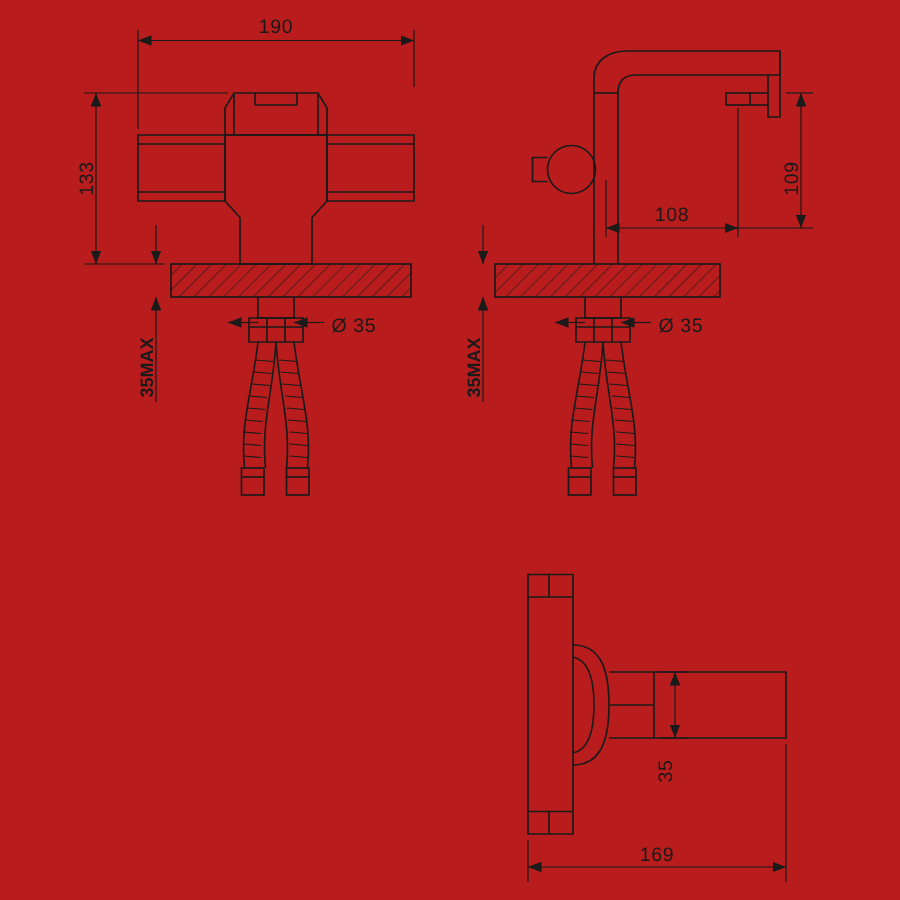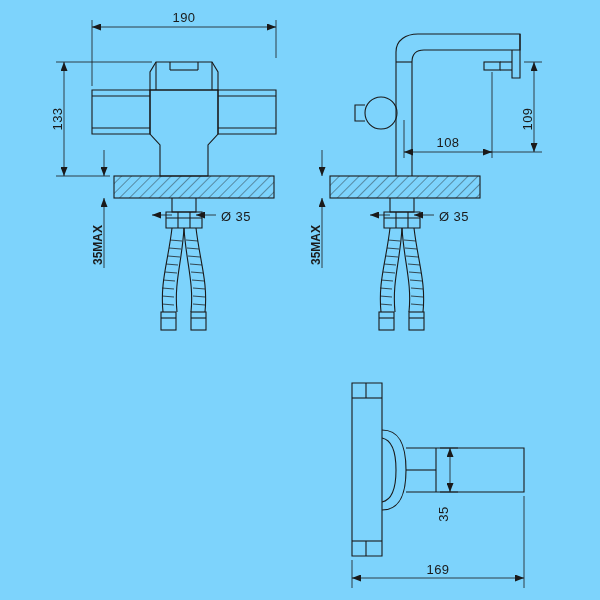--- a/index.html
+++ b/index.html
@@ -7,21 +7,21 @@
     padding: 0;
     background: #ffffff;
   }
   body {
     font-family: "Liberation Sans", sans-serif;
   }
   #sheet {
     position: relative;
     width: 600px;
     height: 600px;
-    background: #7dd3fc;
+    background: #b91c1c;
     overflow: hidden;
   }
   #sheet svg {
     position: absolute;
     left: 0;
     top: 0;
   }
   .dimtext {
     font-family: "Liberation Sans", sans-serif;
     font-size: 13px;

